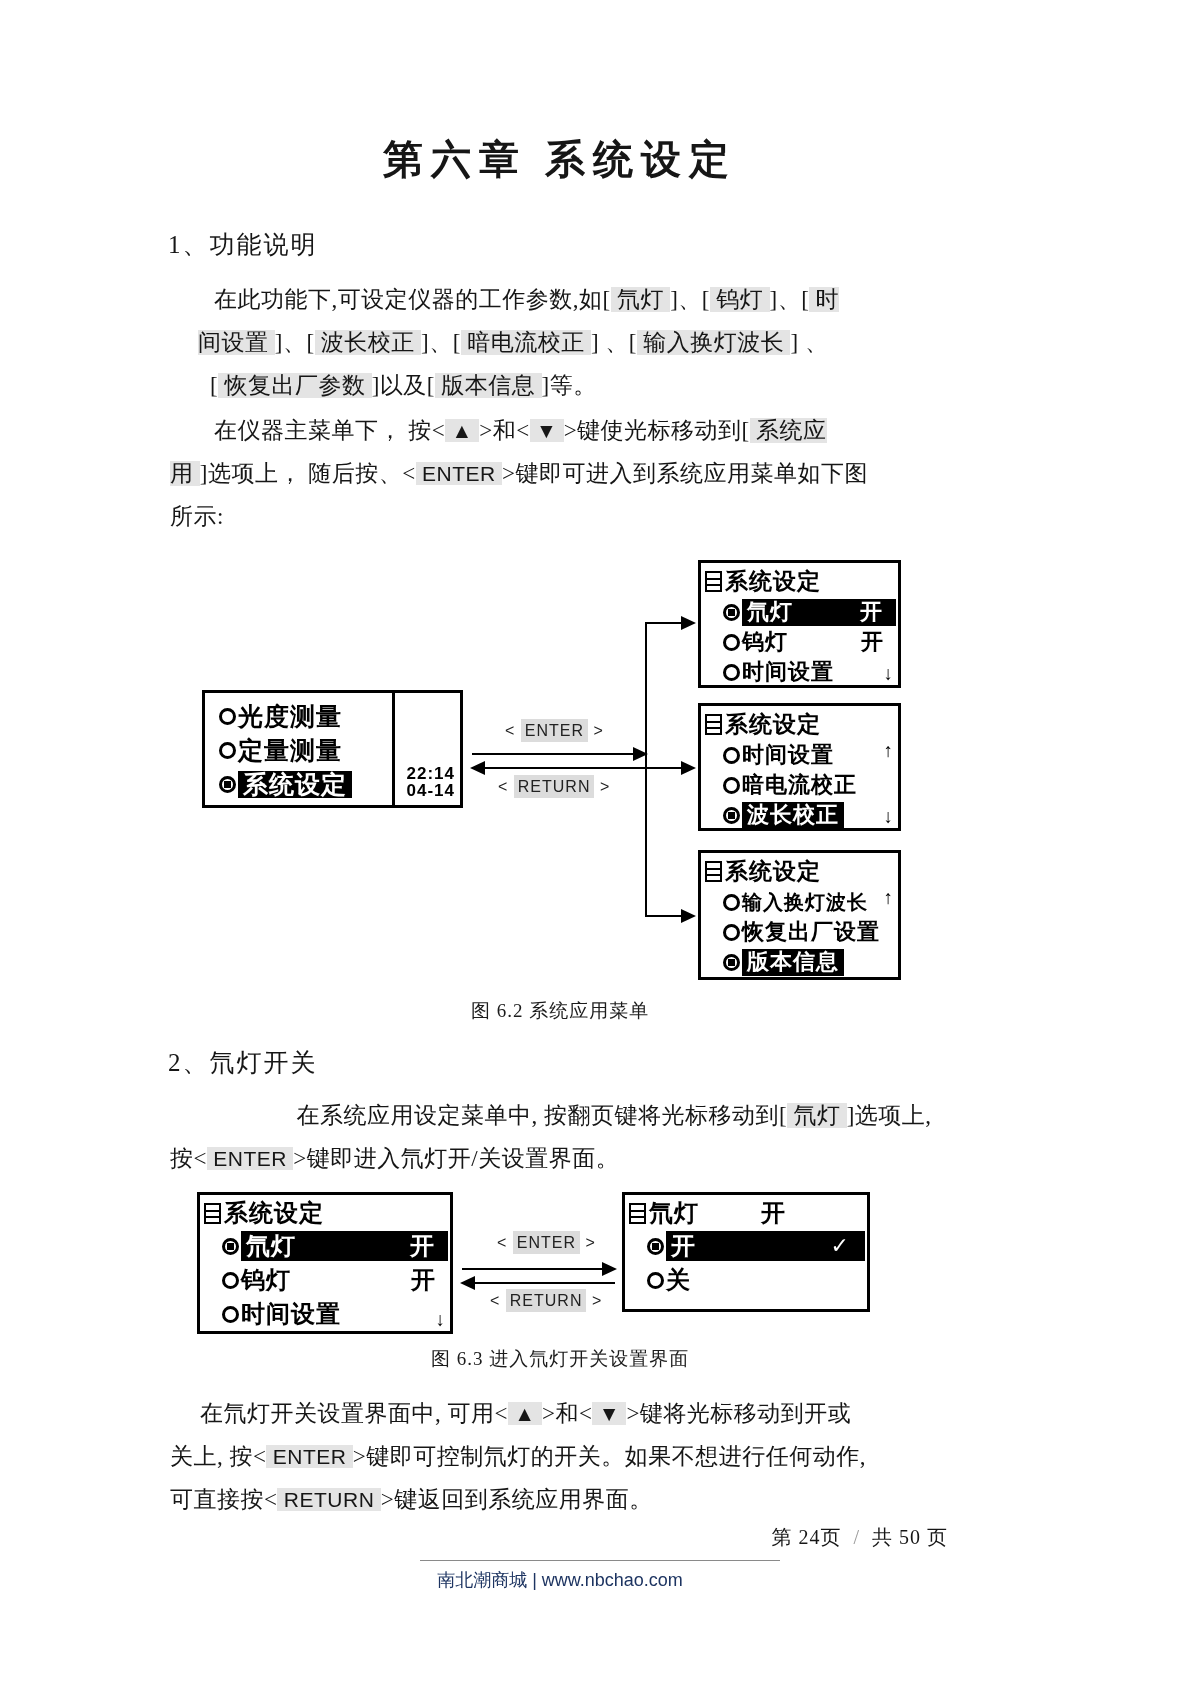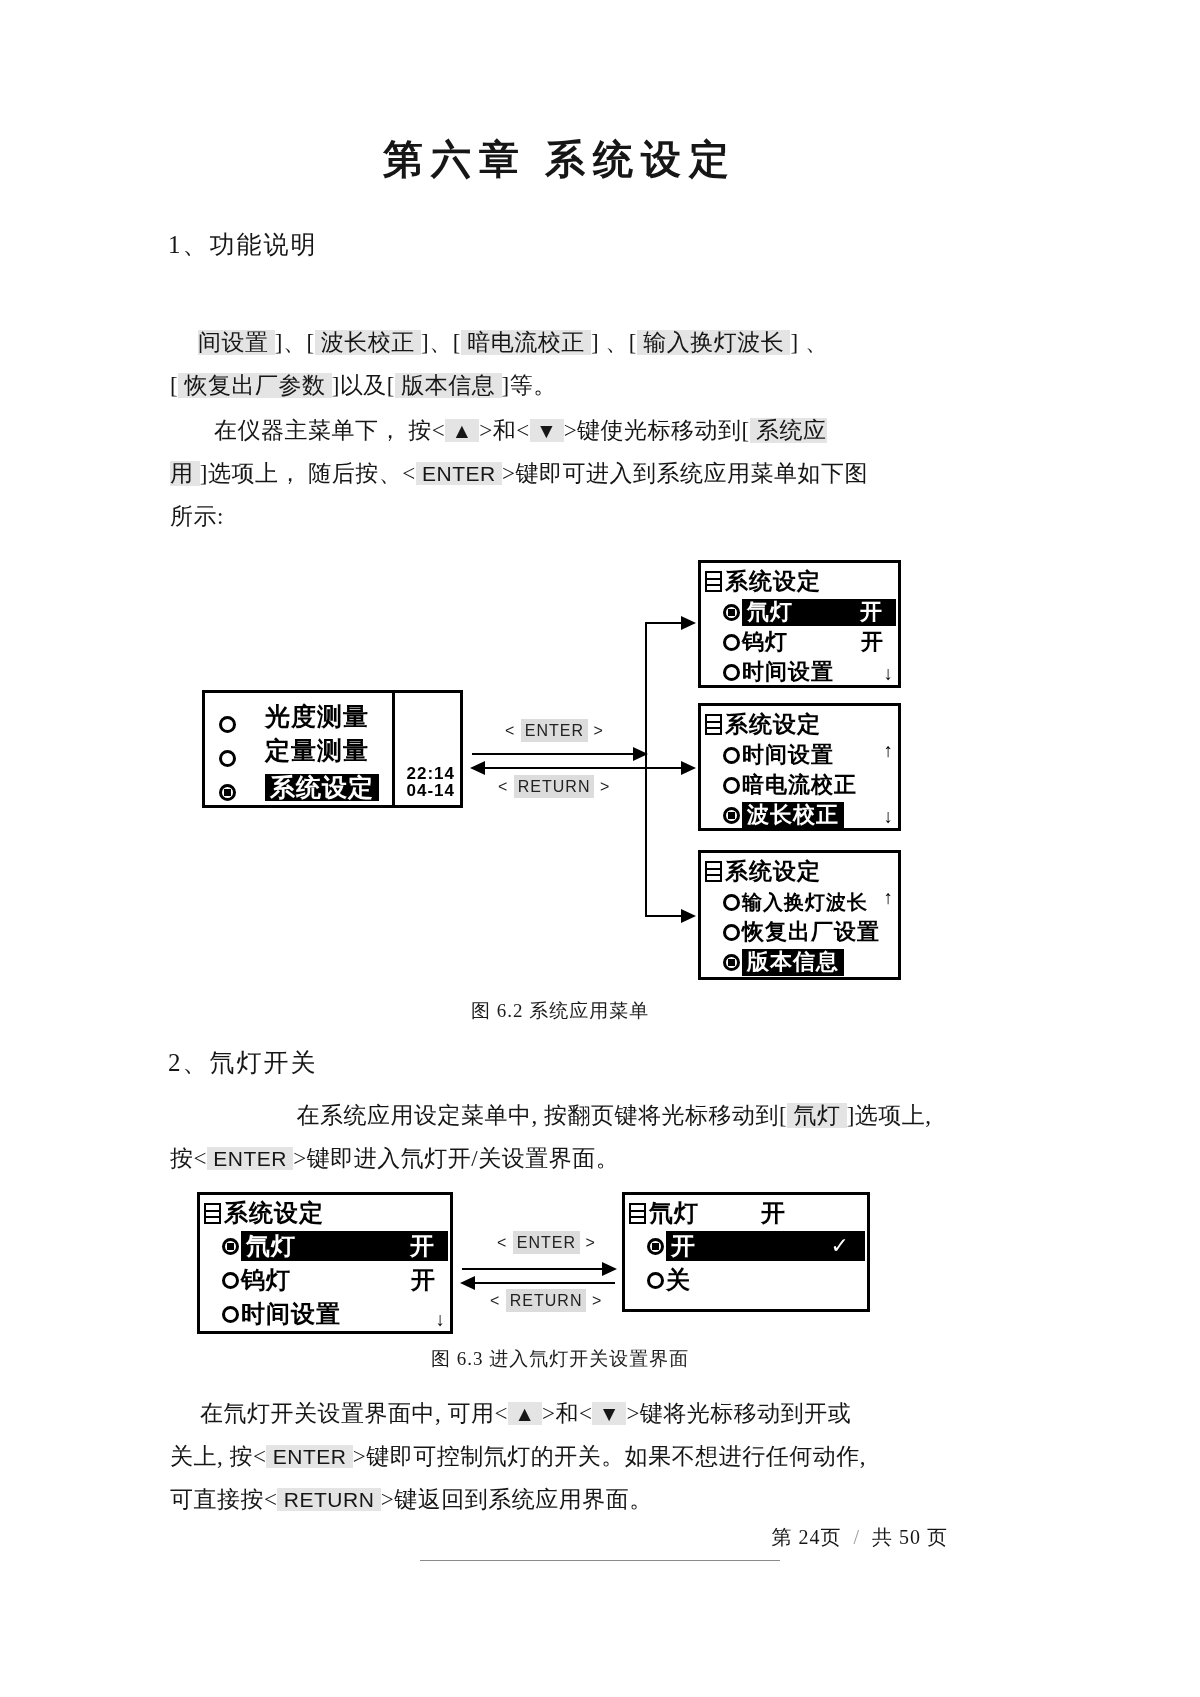--- a/index.html
+++ b/index.html
@@ -30,22 +30,22 @@
   .radio.on::after{content:"";position:absolute;left:2px;top:2px;right:2px;bottom:2px;background:#000;}
   .sbar{background:#000;color:#fff;display:flex;align-items:center;height:27px;padding:0 5px;}
   .sbar.grow{flex:1;margin-right:2px;}
   .sval{margin-left:auto;padding-right:8px;}
   .rval{margin-left:auto;margin-right:14px;}
   .sup{position:absolute;right:5px;font-size:19px;font-weight:700;}
   .sdn{position:absolute;right:5px;bottom:0;font-size:19px;font-weight:700;}
   .check{margin-left:auto;padding-right:10px;font-size:22px;}
 
   
-  .mrow{display:flex;align-items:flex-end;height:34px;padding-left:14px;font-size:25px;letter-spacing:1px;
-        font-weight:700;gap:27px;}
+  .mrow{display:flex;align-items:center;height:34px;padding-left:14px;font-size:25px;letter-spacing:1px;
+        font-weight:700;}
   .msdiv{position:absolute;left:187px;top:0;bottom:0;width:3px;background:#000;}
   .tm{position:absolute;right:5px;bottom:6px;font-size:17px;line-height:17px;
       font-family:"Liberation Sans","DejaVu Sans",sans-serif;font-weight:700;letter-spacing:1px;}
 
   
   .arrow{position:absolute;background:#000;height:2px;}
   .arrow::after{content:"";position:absolute;top:-6px;width:0;height:0;
                 border-top:7px solid transparent;border-bottom:7px solid transparent;}
   .arrow.r::after{right:-2px;border-left:15px solid #000;}
   .arrow.l::after{left:-2px;border-right:15px solid #000;}
@@ -66,22 +66,23 @@
 </style>
 </head>
 <body>
 
 <div class="page">
 
   <div class="title">第六章 系统设定</div>
 
   <div class="h" style="top:228px;">1、功能说明</div>
 
+  <div class="pline indent" style="top:278px;"><span>在此功能下,可设定仪器的工作参数,如[</span><span class="hl"> 氘灯 </span><span>]、[</span><span class="hl"> 钨灯 </span><span>]、[</span><span class="hl"> 时</span></div>
   <div class="pline" style="top:321px;padding-left:28px;"><span class="hl">间设置 </span><span>]、[</span><span class="hl"> 波长校正 </span><span>]、[</span><span class="hl"> 暗电流校正 </span><span>] 、[</span><span class="hl"> 输入换灯波长 </span><span>] 、</span></div>
-  <div class="pline" style="top:364px;"><span>[</span><span class="hl"> 恢复出厂参数 </span><span>]以及[</span><span class="hl"> 版本信息 </span><span>]等。</span></div>
+  <div class="pline" style="top:364px;margin-left:40px;"><span>[</span><span class="hl"> 恢复出厂参数 </span><span>]以及[</span><span class="hl"> 版本信息 </span><span>]等。</span></div>
 
   <div class="pline indent" style="top:409px;"><span>在仪器主菜单下， 按&lt;</span><span class="hl key"> ▲ </span><span>&gt;和&lt;</span><span class="hl key"> ▼ </span><span>&gt;键使光标移动到[</span><span class="hl"> 系统应</span></div>
   <div class="pline" style="top:452px;"><span class="hl">用 </span><span>]选项上， 随后按、&lt;</span><span class="hl key"> ENTER </span><span>&gt;键即可进入到系统应用菜单如下图</span></div>
   <div class="pline" style="top:495px;"><span>所示:</span></div>
 
   <div class="lcd" style="left:202px;top:690px;width:261px;height:118px;">
     <div class="msdiv"></div>
     <div class="mrow" style="margin-top:6px;">
       <span class="radio"></span>
       <span>光度测量</span>
@@ -241,14 +242,15 @@
   <div class="pline" style="top:1392px;padding-left:30px;"><span>在氘灯开关设置界面中, 可用&lt;</span><span class="hl key"> ▲ </span><span>&gt;和&lt;</span><span class="hl key"> ▼ </span><span>&gt;键将光标移动到开或</span></div>
   <div class="pline" style="top:1435px;"><span>关上, 按&lt;</span><span class="hl key"> ENTER </span><span>&gt;键即可控制氘灯的开关。如果不想进行任何动作,</span></div>
   <div class="pline" style="top:1478px;"><span>可直接按&lt;</span><span class="hl key"> RETURN </span><span>&gt;键返回到系统应用界面。</span></div>
 
   <div class="pageinfo">
     <span>第 24页</span>
     <span class="sep">/</span>
     <span>共 50 页</span>
   </div>
   <div class="frule"></div>
+  <div class="fsite">南北潮商城 | www.nbchao.com</div>
 
 </div>
 
 </body></html>

